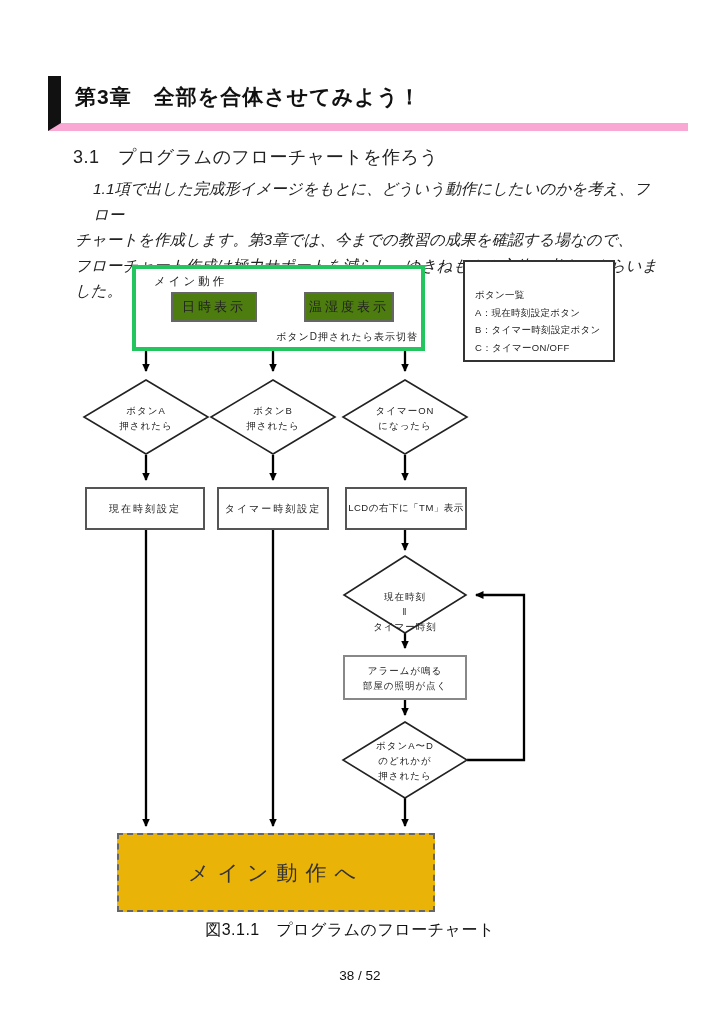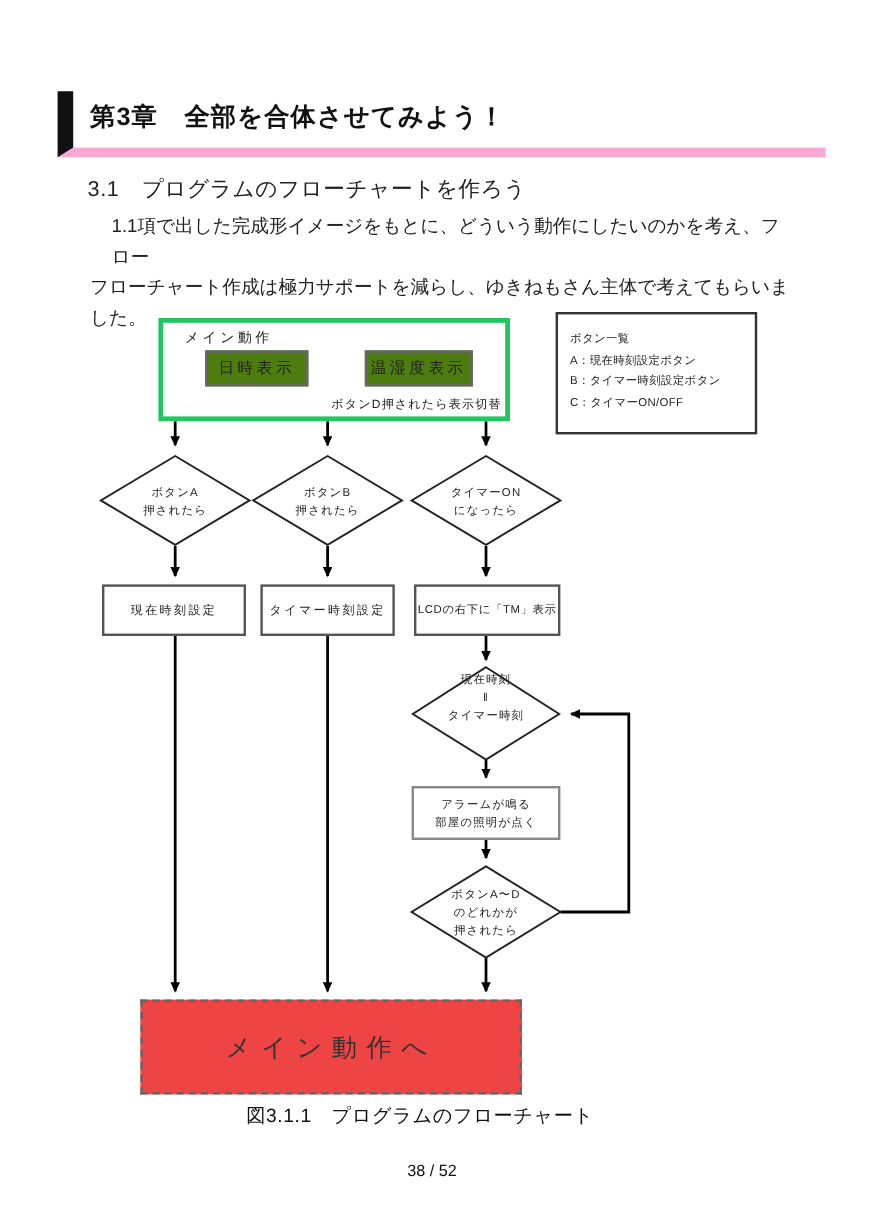--- a/index.html
+++ b/index.html
@@ -17,70 +17,70 @@
     left:48px; top:76px; width:640px; height:55px;
     border-left:13px solid #111;
     border-bottom:8px solid #f9a8d4;
     display:flex; align-items:center;
     padding-left:14px; padding-bottom:6px;
   }
   .chapter-title { font-size:21px; font-weight:bold; letter-spacing:1px; color:#111; }
 
   .section-title { left:73px; top:145px; font-size:18px; color:#222; letter-spacing:0.5px; }
 
-  .body-text { left:75px; top:176px; width:590px; font-size:15.5px; line-height:25.5px; color:#222; }
+  .body-text { left:75px; top:176px; width:590px; font-size:15.5px; line-height:25.5px; color:#222;font-style:italic; }
   .body-text .line:first-child { padding-left:18px; }
 
   
   .fc-box {
     background:#fff;
     display:flex; flex-direction:column; align-items:center; justify-content:center;
     text-align:center;
   }
   .main-box { left:132px; top:265px; width:293px; height:86px; border:4px solid #22c55e; background:#fff; }
   .main-box-title { left:18px; top:5px; font-size:11.5px; letter-spacing:3px; color:#222; }
   .state-box {
     border:2px solid #666; background:#4d7c0f;
     display:flex; align-items:center; justify-content:center;
     font-size:13px; letter-spacing:3px; color:#222;
   }
   .state-a { left:35px; top:23px; width:86px; height:30px; }
   .state-b { left:168px; top:23px; width:90px; height:30px; }
   .main-box-note { right:3px; bottom:3px; font-size:10px; letter-spacing:1px; color:#222; }
 
   .button-list {
-    left:463px; top:260px; width:168px; height:102px;
+    left:463px; top:260px; width:152px; height:102px;
     border:2px solid #333; background:#fff;
-    padding:12px 4px 0 10px;
+    padding:24px 4px 0 10px;
     font-size:9.5px; line-height:17.5px; letter-spacing:0.3px; color:#222;
   }
 
   .process-box {
     border:2px solid #555;
     font-size:10px; letter-spacing:2px; color:#222;
   }
   .proc-1 { left:85px;  top:487px; width:120px; height:43px; }
   .proc-2 { left:217px; top:487px; width:112px; height:43px; }
   .proc-3 { left:345px; top:487px; width:122px; height:43px; font-size:9.5px; letter-spacing:0.5px; }
   .proc-alarm { left:343px; top:655px; width:124px; height:45px; border:2px solid #888;
                 font-size:9.5px; line-height:15px; letter-spacing:1px; }
 
   .diamond-label {
     text-align:center; font-size:9.5px; line-height:15px; letter-spacing:1px; color:#222;
     width:120px;
   }
   .dia-1 { left:86px;  top:403px; }
   .dia-2 { left:213px; top:403px; }
   .dia-3 { left:345px; top:403px; }
-  .dia-4 { left:345px; top:559px; }
+  .dia-4 { left:345px; top:589px; }
   .dia-5 { left:345px; top:738px; }
 
   .terminal-box {
     left:117px; top:833px; width:318px; height:79px;
-    border:2px dashed #666; background:#ef4444;
+    border:2px dashed #666; background:#eab308;
     display:flex; align-items:center; justify-content:center;
     font-size:21px; letter-spacing:8px; color:#333;
   }
 
   .figure-caption { left:160px; top:920px; width:380px; text-align:center; font-size:16px; color:#111; letter-spacing:0.5px; }
   .page-number { left:260px; top:968px; width:200px; text-align:center; font-size:13.5px; color:#111; }
 
   svg.connectors { left:0; top:0; pointer-events:none; }
 </style>
 </head>
@@ -128,20 +128,21 @@
 </svg>
 
 <div class="abs chapter-header">
   <span class="chapter-title">第3章　全部を合体させてみよう！</span>
 </div>
 
 <div class="abs section-title">3.1　プログラムのフローチャートを作ろう</div>
 
 <div class="abs body-text">
   <div class="line">1.1項で出した完成形イメージをもとに、どういう動作にしたいのかを考え、フロー</div>
+  <div class="line">チャートを作成します。第3章では、今までの教習の成果を確認する場なので、</div>
   <div class="line">フローチャート作成は極力サポートを減らし、ゆきねもさん主体で考えてもらいました。</div>
 </div>
 
 <div class="abs main-box">
   <div class="abs main-box-title">メイン動作</div>
   <div class="abs state-box state-a">日時表示</div>
   <div class="abs state-box state-b">温湿度表示</div>
   <div class="abs main-box-note">ボタンD押されたら表示切替</div>
 </div>
 

